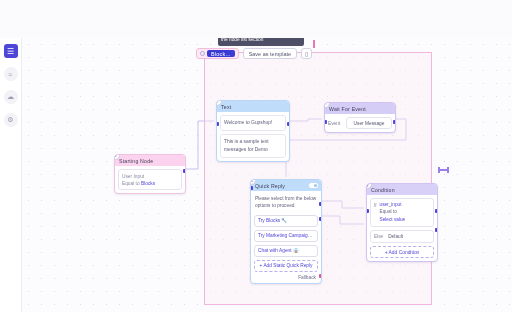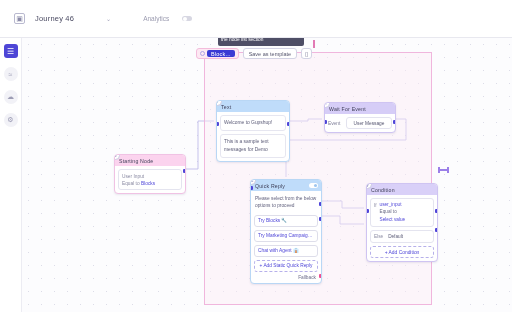--- a/index.html
+++ b/index.html
@@ -187,27 +187,20 @@
   }
 
   
   svg.edges { position:absolute; left:0; top:0; width:490px; height:274px; pointer-events:none; }
 </style>
 </head>
 <body>
 
 <div id="app">
 
-  <div class="topbar">
-    <div class="jrny-icon">▣</div>
-    <div class="jrny-title">Journey 46</div>
-    <div class="chev">⌄</div>
-    <div class="analytics-lbl">Analytics</div>
-    <div class="toggle"></div>
-  </div>
 
   <div class="rail">
     <div class="rail-btn active">
       <span>☰</span>
     </div>
     <div class="rail-btn round">
       <span>≈</span>
     </div>
     <div class="rail-btn round">
       <span>☁</span>

